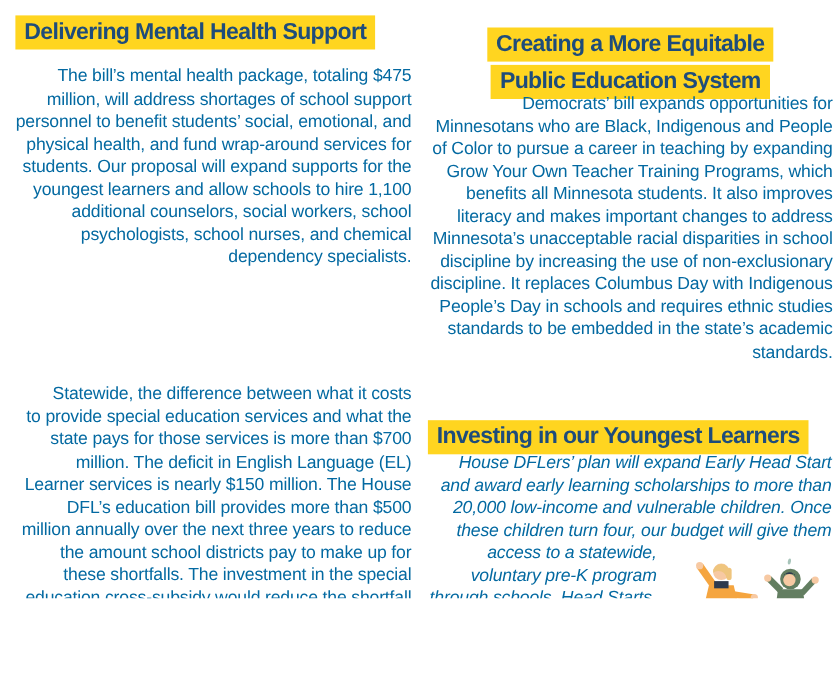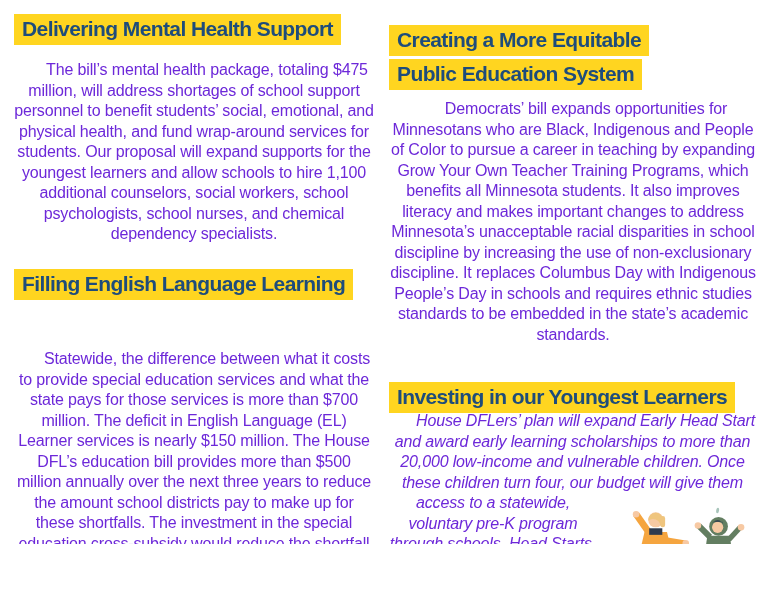--- a/index.html
+++ b/index.html
@@ -29,41 +29,41 @@
   .hl {
     display: inline-block;
     background: #FFD520;
     color: #1E4C7B;
     font-weight: bold;
     font-size: 21px;
     letter-spacing: -0.6px;
     padding: 4px 8px 6px 8px;
     white-space: nowrap;
   }
-  .centered { text-align: left; }
+  .centered { text-align: center; }
 
   .body {
     position: absolute;
     left: 0;
     margin: 0;
-    color: #6d28d9;
+    color: #0369a1;
     font-size: 16px;
     line-height: 20.5px;
     letter-spacing: -0.15px;
     text-indent: 26px;
-    text-align: center;
+    text-align: right;
   }
 
   .h-l1 { top: 14px; }
   .b-l1 { top: 60px;  width: 360px; }
   .h-l2 { top: 269px; }
   .b-l2 { top: 349px; width: 360px; }
 
   .h-r1 { top: 25px; }
-  .b-r1 { top: 99px;  width: 368px; }
+  .b-r1 { top: 85px;  width: 368px; }
   .h-r2 { top: 382px; }
   .b-r2-wrap { position: absolute; top: 411px; left: 0; width: 368px; }
   .b-r2 { position: static; font-style: italic; }
 
   .float-spacer {
     float: right;
     width: 1px;
     height: 86px;
   }
   .illo-float {
@@ -84,23 +84,20 @@
 
     <div class="heading h-l1">
       <div class="hline">
         <span class="hl">Delivering Mental Health Support</span>
       </div>
     </div>
 
     <p class="body b-l1">The bill’s mental health package, totaling $475 million, will address shortages of school support personnel to benefit students’ social, emotional, and physical health, and fund wrap-around services for students. Our proposal will expand supports for the youngest learners and allow schools to hire 1,100 additional counselors, social workers, school psychologists, school nurses, and chemical dependency specialists.</p>
 
     <div class="heading h-l2">
-      <div class="hline">
-        <span class="hl">Filling English Language Learning</span>
-      </div>
     </div>
 
     <p class="body b-l2">Statewide, the difference between what it costs to provide special education services and what the state pays for those services is more than $700 million. The deficit in English Language (EL) Learner services is nearly $150 million. The House DFL’s education bill provides more than $500 million annually over the next three years to reduce the amount school districts pay to make up for these shortfalls. The investment in the special education cross-subsidy would reduce the shortfall by over 55% of its current level, and the investment in the EL cross-subsidy would eliminate that cross-subsidy by 2026.</p>
 
   </div>
 
   <div class="col col-right">
 
     <div class="heading h-r1 centered">
       <div class="hline">

